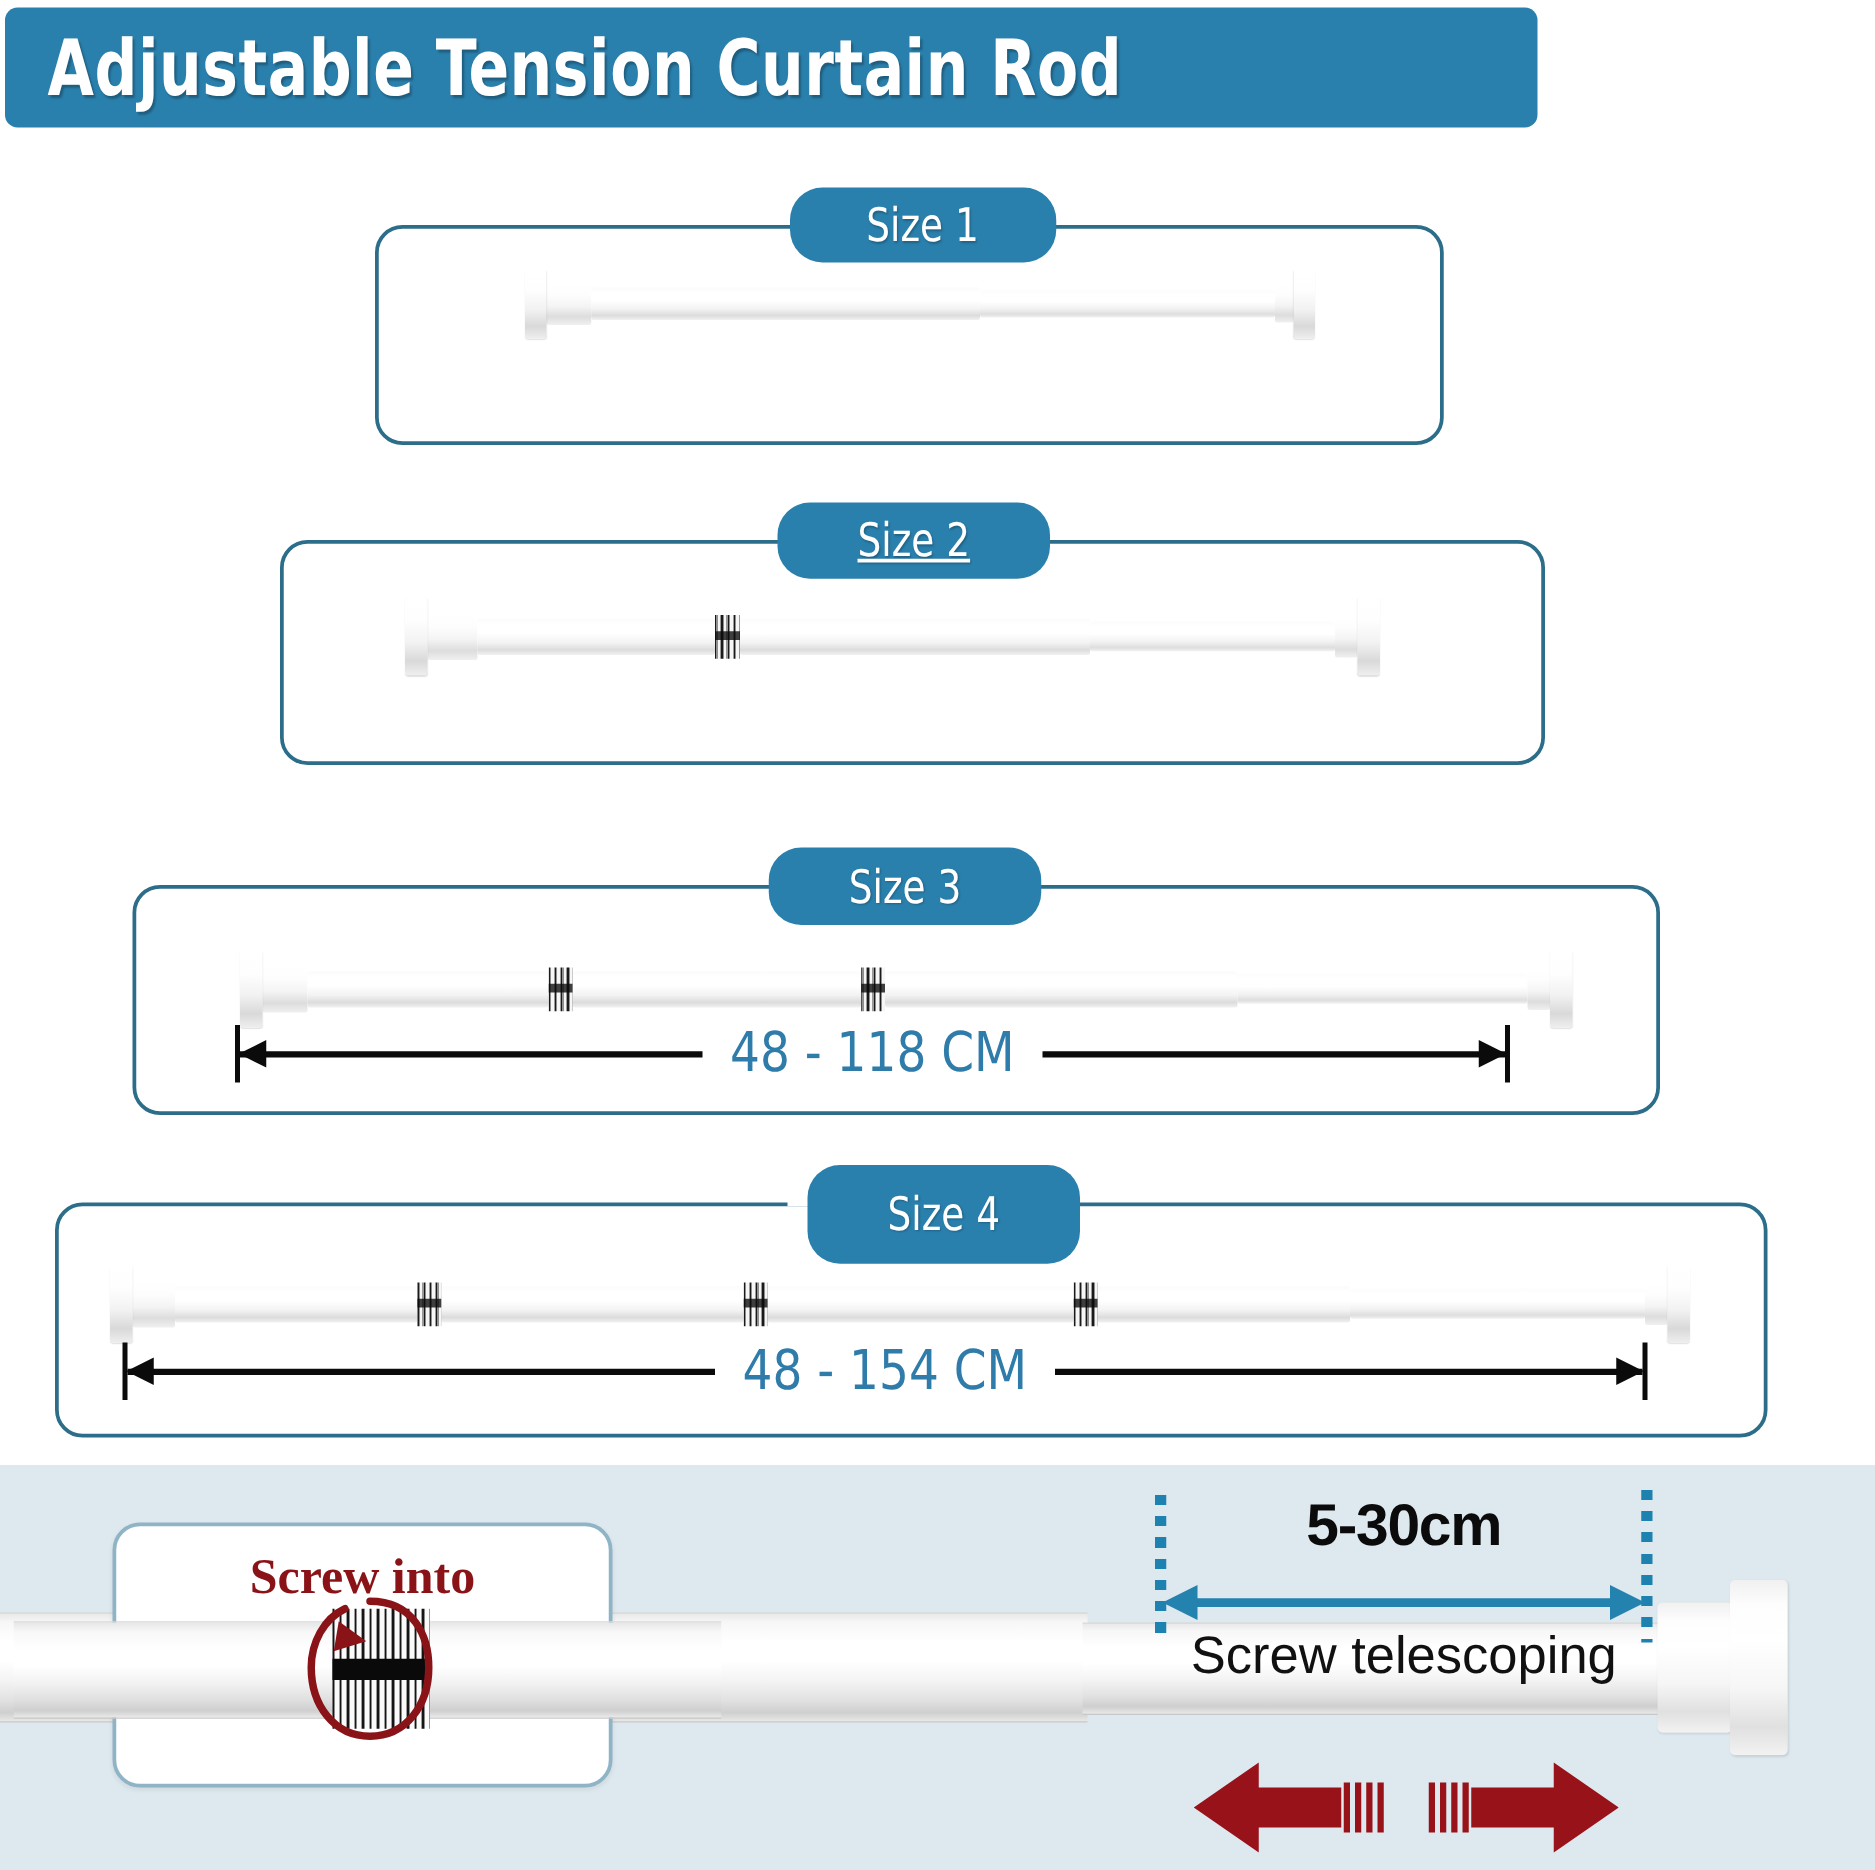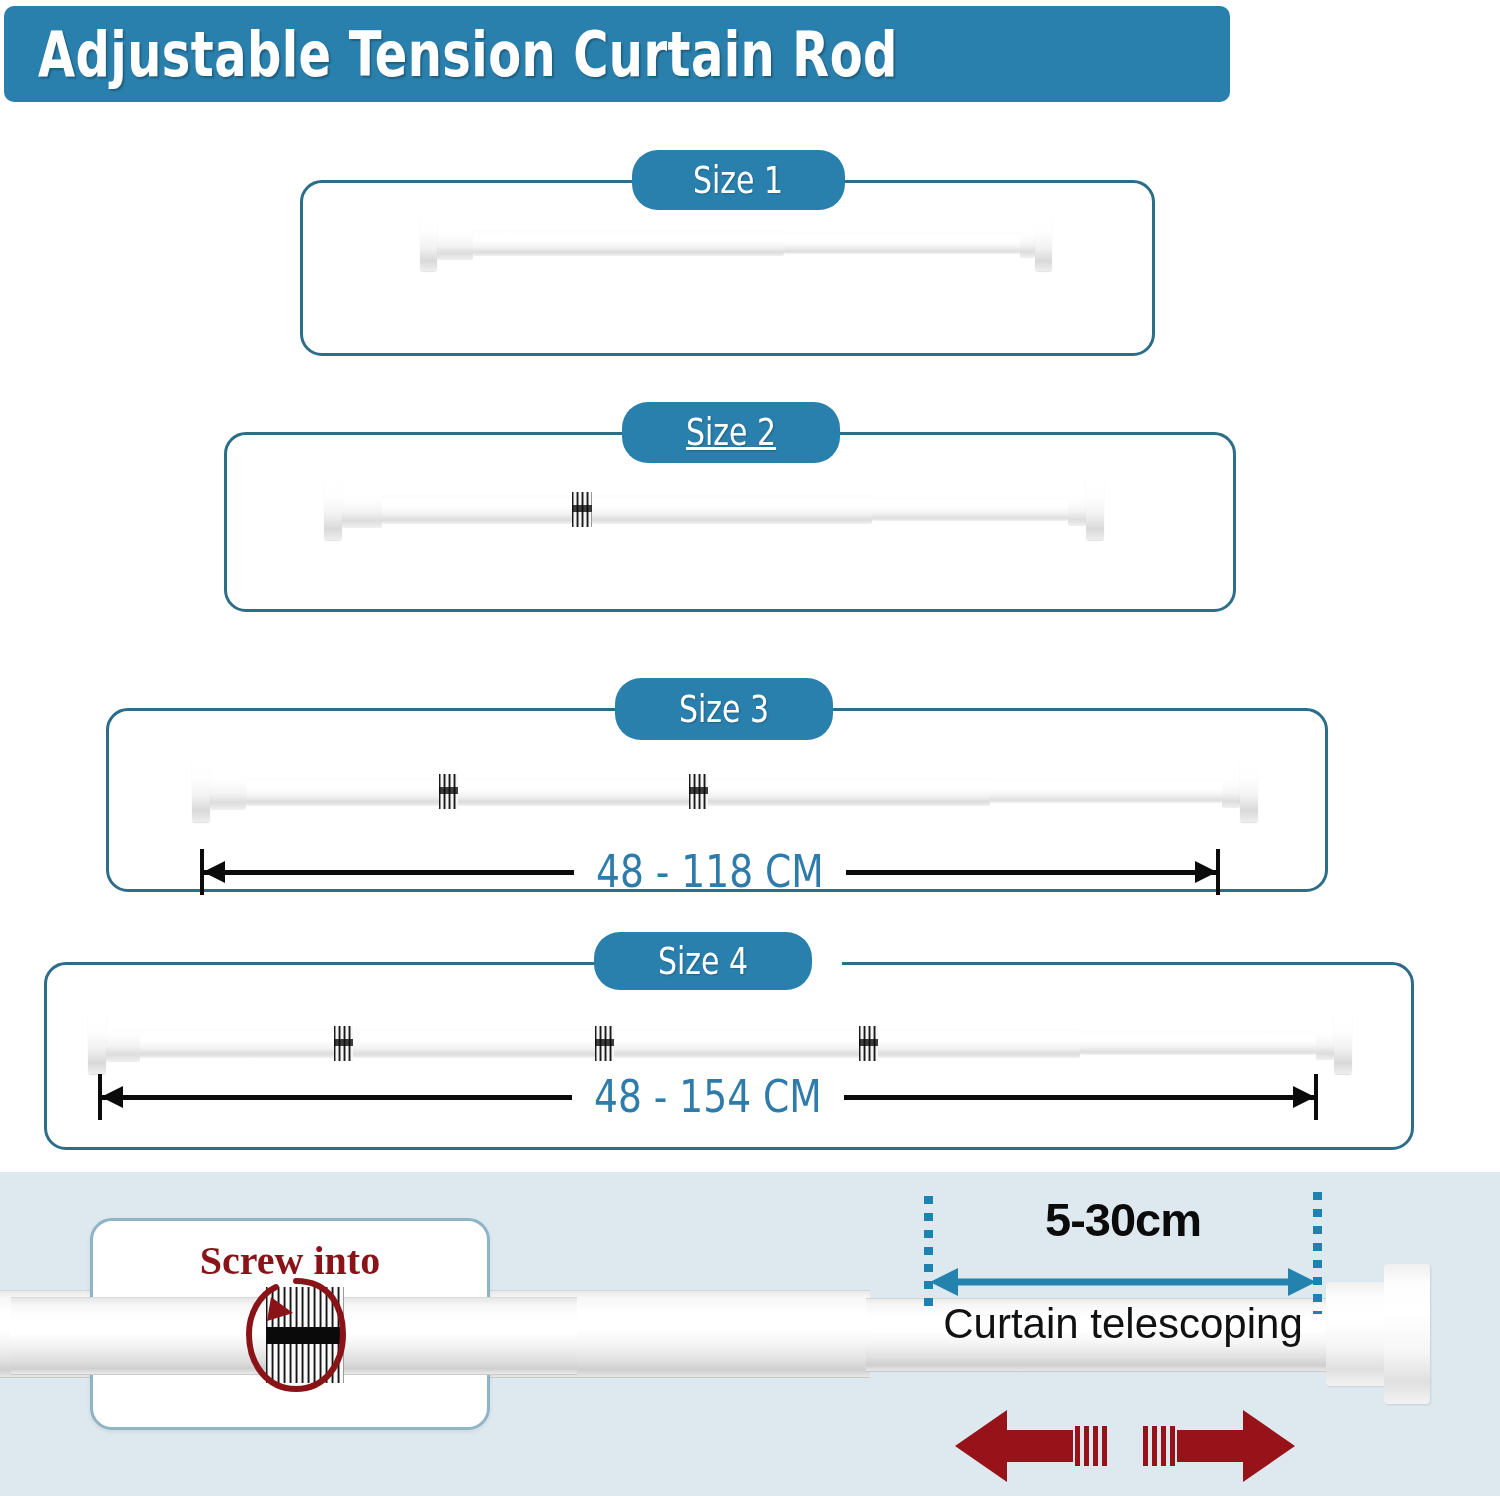--- a/index.html
+++ b/index.html
@@ -242,31 +242,31 @@
     <div class="tube" style="width:193px;height:29px;"></div>
     <div class="thread" style="width:19px;height:35px;"></div>
     <div class="tube" style="width:231px;height:29px;"></div>
     <div class="thread" style="width:19px;height:35px;"></div>
     <div class="tube" style="width:282px;height:29px;"></div>
     <div class="tube-thin" style="width:232px;height:24px;"></div>
     <div class="collar" style="width:18px;height:33px;"></div>
     <div class="cap" style="width:18px;height:62px;"></div>
   </div>
 
-  <div class="dim" style="left:200px;top:820px;width:1074px;height:46px;margin-top:29px;">
+  <div class="dim" style="left:188px;top:820px;width:1074px;height:46px;">
     <div class="dim-tick" style="height:46px;"></div>
     <div class="dim-arrow-l" style="width:370px;"></div>
     <div class="dim-label">48 - 118 CM</div>
     <div class="dim-arrow-r" style="width:370px;"></div>
     <div class="dim-tick" style="height:46px;"></div>
   </div>
 
   <div class="panel" style="left:44px;top:962px;width:1370px;height:188px;"></div>
   <div class="panel-notch" style="left:630px;top:959px;width:212px;z-index:3;"></div>
-  <div class="pill" style="left:594px;top:932px;width:218px;height:58px;">
+  <div class="pill" style="left:646px;top:932px;width:218px;height:79px;">
     <span>Size 4</span>
   </div>
 
   <div class="rod" style="left:88px;top:1012px;width:1282px;height:62px;">
     <div class="cap" style="width:18px;height:62px;"></div>
     <div class="collar" style="width:34px;height:37px;"></div>
     <div class="tube" style="width:194px;height:29px;"></div>
     <div class="thread" style="width:19px;height:35px;"></div>
     <div class="tube" style="width:242px;height:29px;"></div>
     <div class="thread" style="width:19px;height:35px;"></div>
@@ -296,21 +296,21 @@
 
   <div class="dotline" style="left:924px;top:1196px;height:118px;"></div>
   <div class="dotline" style="left:1313px;top:1192px;height:122px;"></div>
 
   <div class="tele-top">5-30cm</div>
   <svg class="tele-arrow" viewBox="0 0 390 28">
     <line x1="26" y1="14" x2="364" y2="14" stroke="#2382ae" stroke-width="7"></line>
     <polygon points="2,14 30,0 30,28" fill="#2382ae"></polygon>
     <polygon points="388,14 360,0 360,28" fill="#2382ae"></polygon>
   </svg>
-  <div class="tele-bottom">Curtain telescoping</div>
+  <div class="tele-bottom">Screw telescoping</div>
 
   <svg class="red-arrows" viewBox="0 0 340 84">
     <g>
       <polygon points="0,42 52,6 52,26 118,26 118,58 52,58 52,78" fill="#981219"></polygon>
       <rect x="120" y="22" width="5" height="40" fill="#981219"></rect>
       <rect x="129" y="22" width="5" height="40" fill="#981219"></rect>
       <rect x="138" y="22" width="5" height="40" fill="#981219"></rect>
       <rect x="147" y="22" width="5" height="40" fill="#981219"></rect>
     </g>
     <g>

